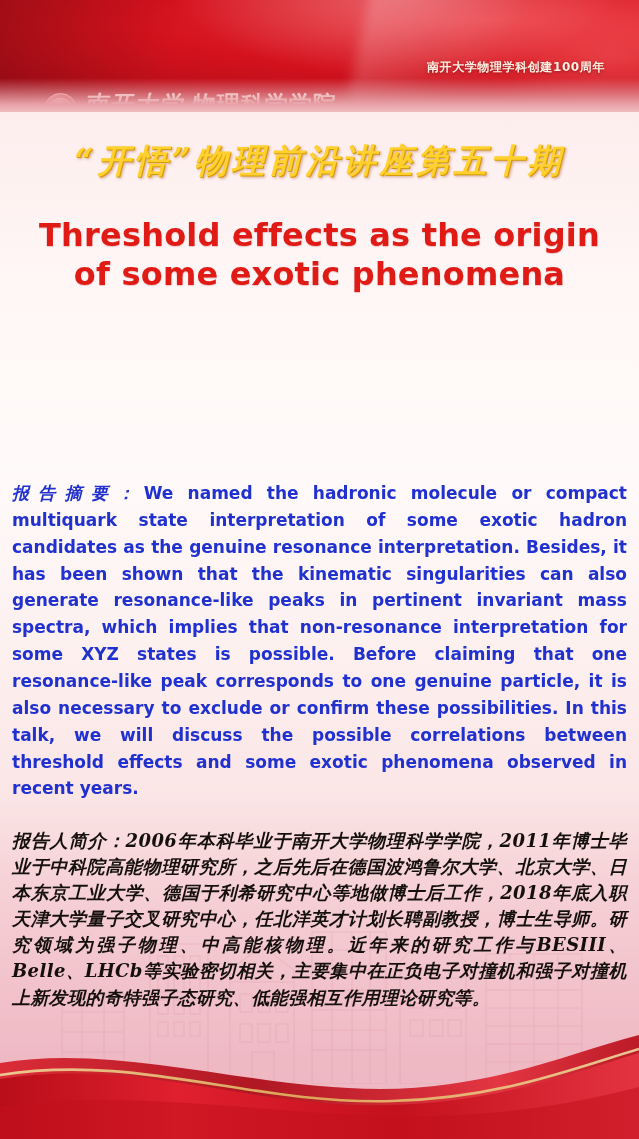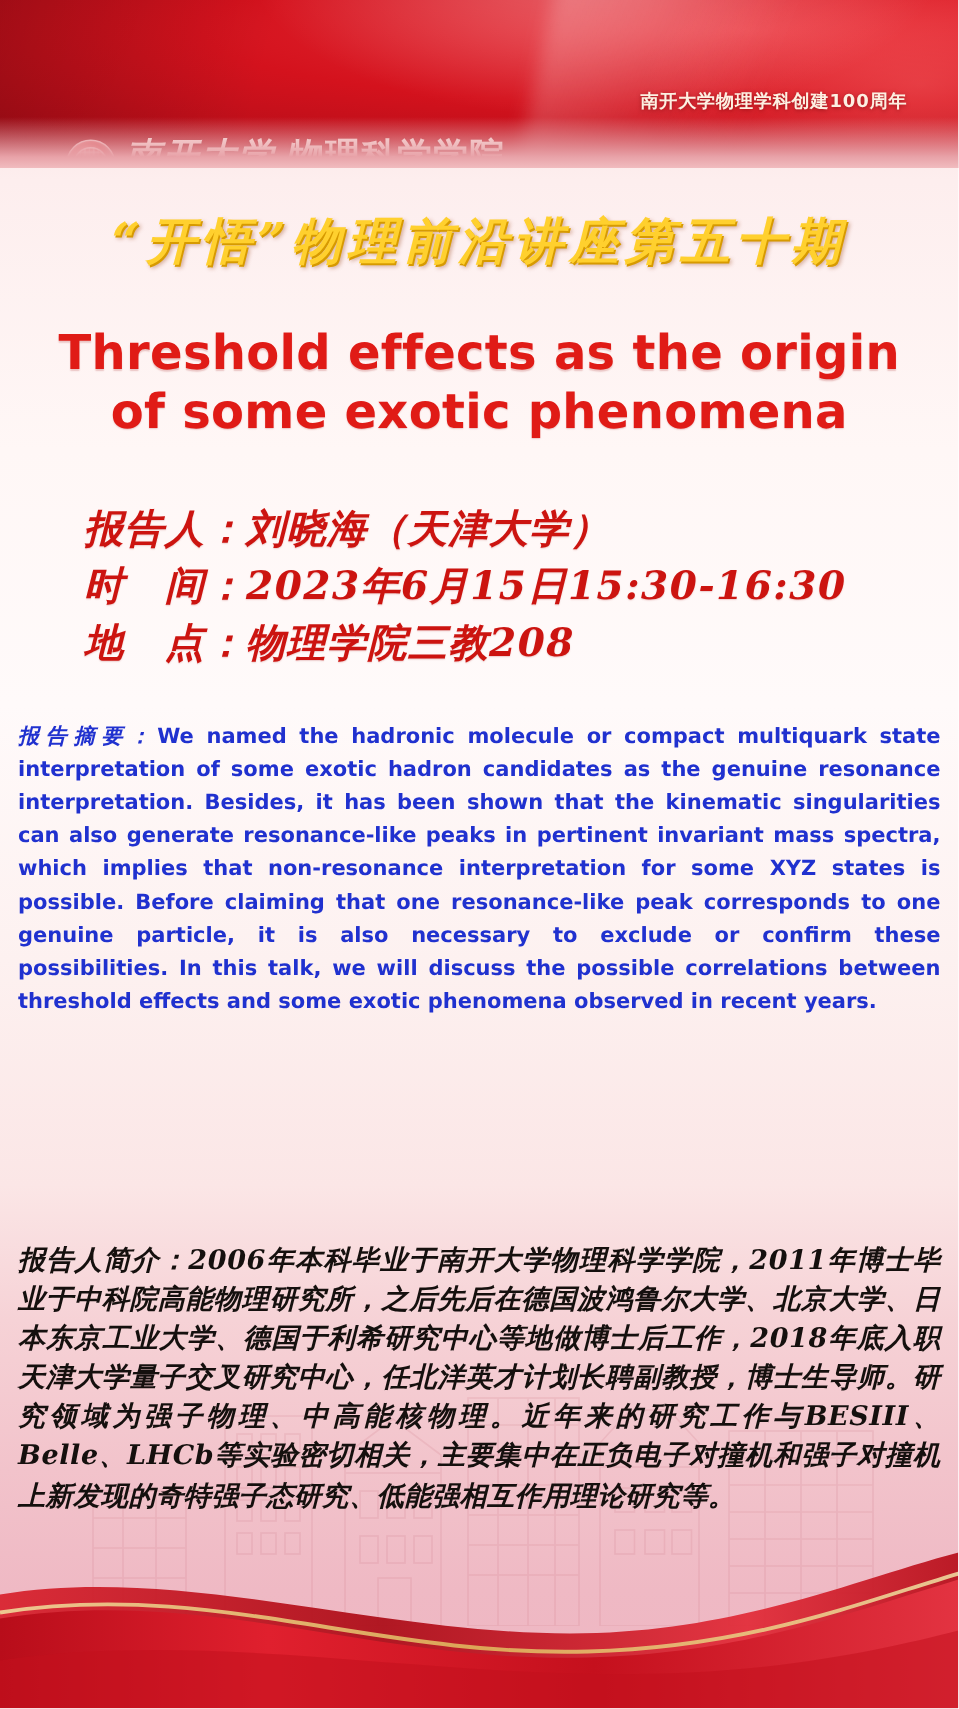--- a/index.html
+++ b/index.html
@@ -121,21 +121,21 @@
   }
   .info-row{display:flex;align-items:baseline;margin-bottom:3px;font-size:26px;letter-spacing:1px;
     text-shadow:0 1px 1px rgba(150,0,0,.18);}
   .info-label{flex:0 0 auto;white-space:pre;}
   .info-value{flex:0 1 auto;}
 
   
   .abstract{
     position:absolute;top:480px;left:12px;right:12px;
     font-family:"DejaVu Sans","Liberation Sans",sans-serif;
-    font-size:14px;line-height:1.58;color:#2031cf;font-weight:700;
+    font-size:17px;line-height:1.58;color:#2031cf;font-weight:700;
     text-align:justify;text-justify:inter-word;
   }
   .abstract .lead{
     font-family:"DejaVu Serif","Liberation Serif",serif;
     font-style:italic;font-weight:700;letter-spacing:1px;
   }
 
   
   .bio{
     position:absolute;top:828px;left:12px;right:12px;
@@ -222,34 +222,20 @@
 
     <div class="anniversary">南开大学物理学科创建100周年</div>
 
     <div class="fade-bottom"></div>
   </div>
 
   <div class="series-title">“开悟”物理前沿讲座第五十期</div>
 
   <div class="talk-title">Threshold effects as the origin of some exotic phenomena</div>
 
-  <div class="info">
-    <div class="info-row">
-      <span class="info-label">报告人：</span>
-      <span class="info-value">刘晓海（天津大学）</span>
-    </div>
-    <div class="info-row">
-      <span class="info-label">时　间：</span>
-      <span class="info-value">2023年6月15日15:30-16:30</span>
-    </div>
-    <div class="info-row">
-      <span class="info-label">地　点：</span>
-      <span class="info-value">物理学院三教208</span>
-    </div>
-  </div>
 
   <div class="abstract">
     <span class="lead">报告摘要：</span><span>We named the hadronic molecule or compact multiquark state interpretation of some exotic hadron candidates as the genuine resonance interpretation. Besides, it has been shown that the kinematic singularities can also generate resonance-like peaks in pertinent invariant mass spectra, which implies that non-resonance interpretation for some XYZ states is possible. Before claiming that one resonance-like peak corresponds to one genuine particle, it is also necessary to exclude or confirm these possibilities. In this talk, we will discuss the possible correlations between threshold effects and some exotic phenomena observed in recent years.</span>
   </div>
 
   <div class="bio">报告人简介：2006年本科毕业于南开大学物理科学学院，2011年博士毕业于中科院高能物理研究所，之后先后在德国波鸿鲁尔大学、北京大学、日本东京工业大学、德国于利希研究中心等地做博士后工作，2018年底入职天津大学量子交叉研究中心，任北洋英才计划长聘副教授，博士生导师。研究领域为强子物理、中高能核物理。近年来的研究工作与BESIII、Belle、LHCb等实验密切相关，主要集中在正负电子对撞机和强子对撞机上新发现的奇特强子态研究、低能强相互作用理论研究等。</div>
 
   <div class="footer">
     <svg viewBox="0 0 639 120" preserveAspectRatio="none" width="639" height="120">
       <defs>

